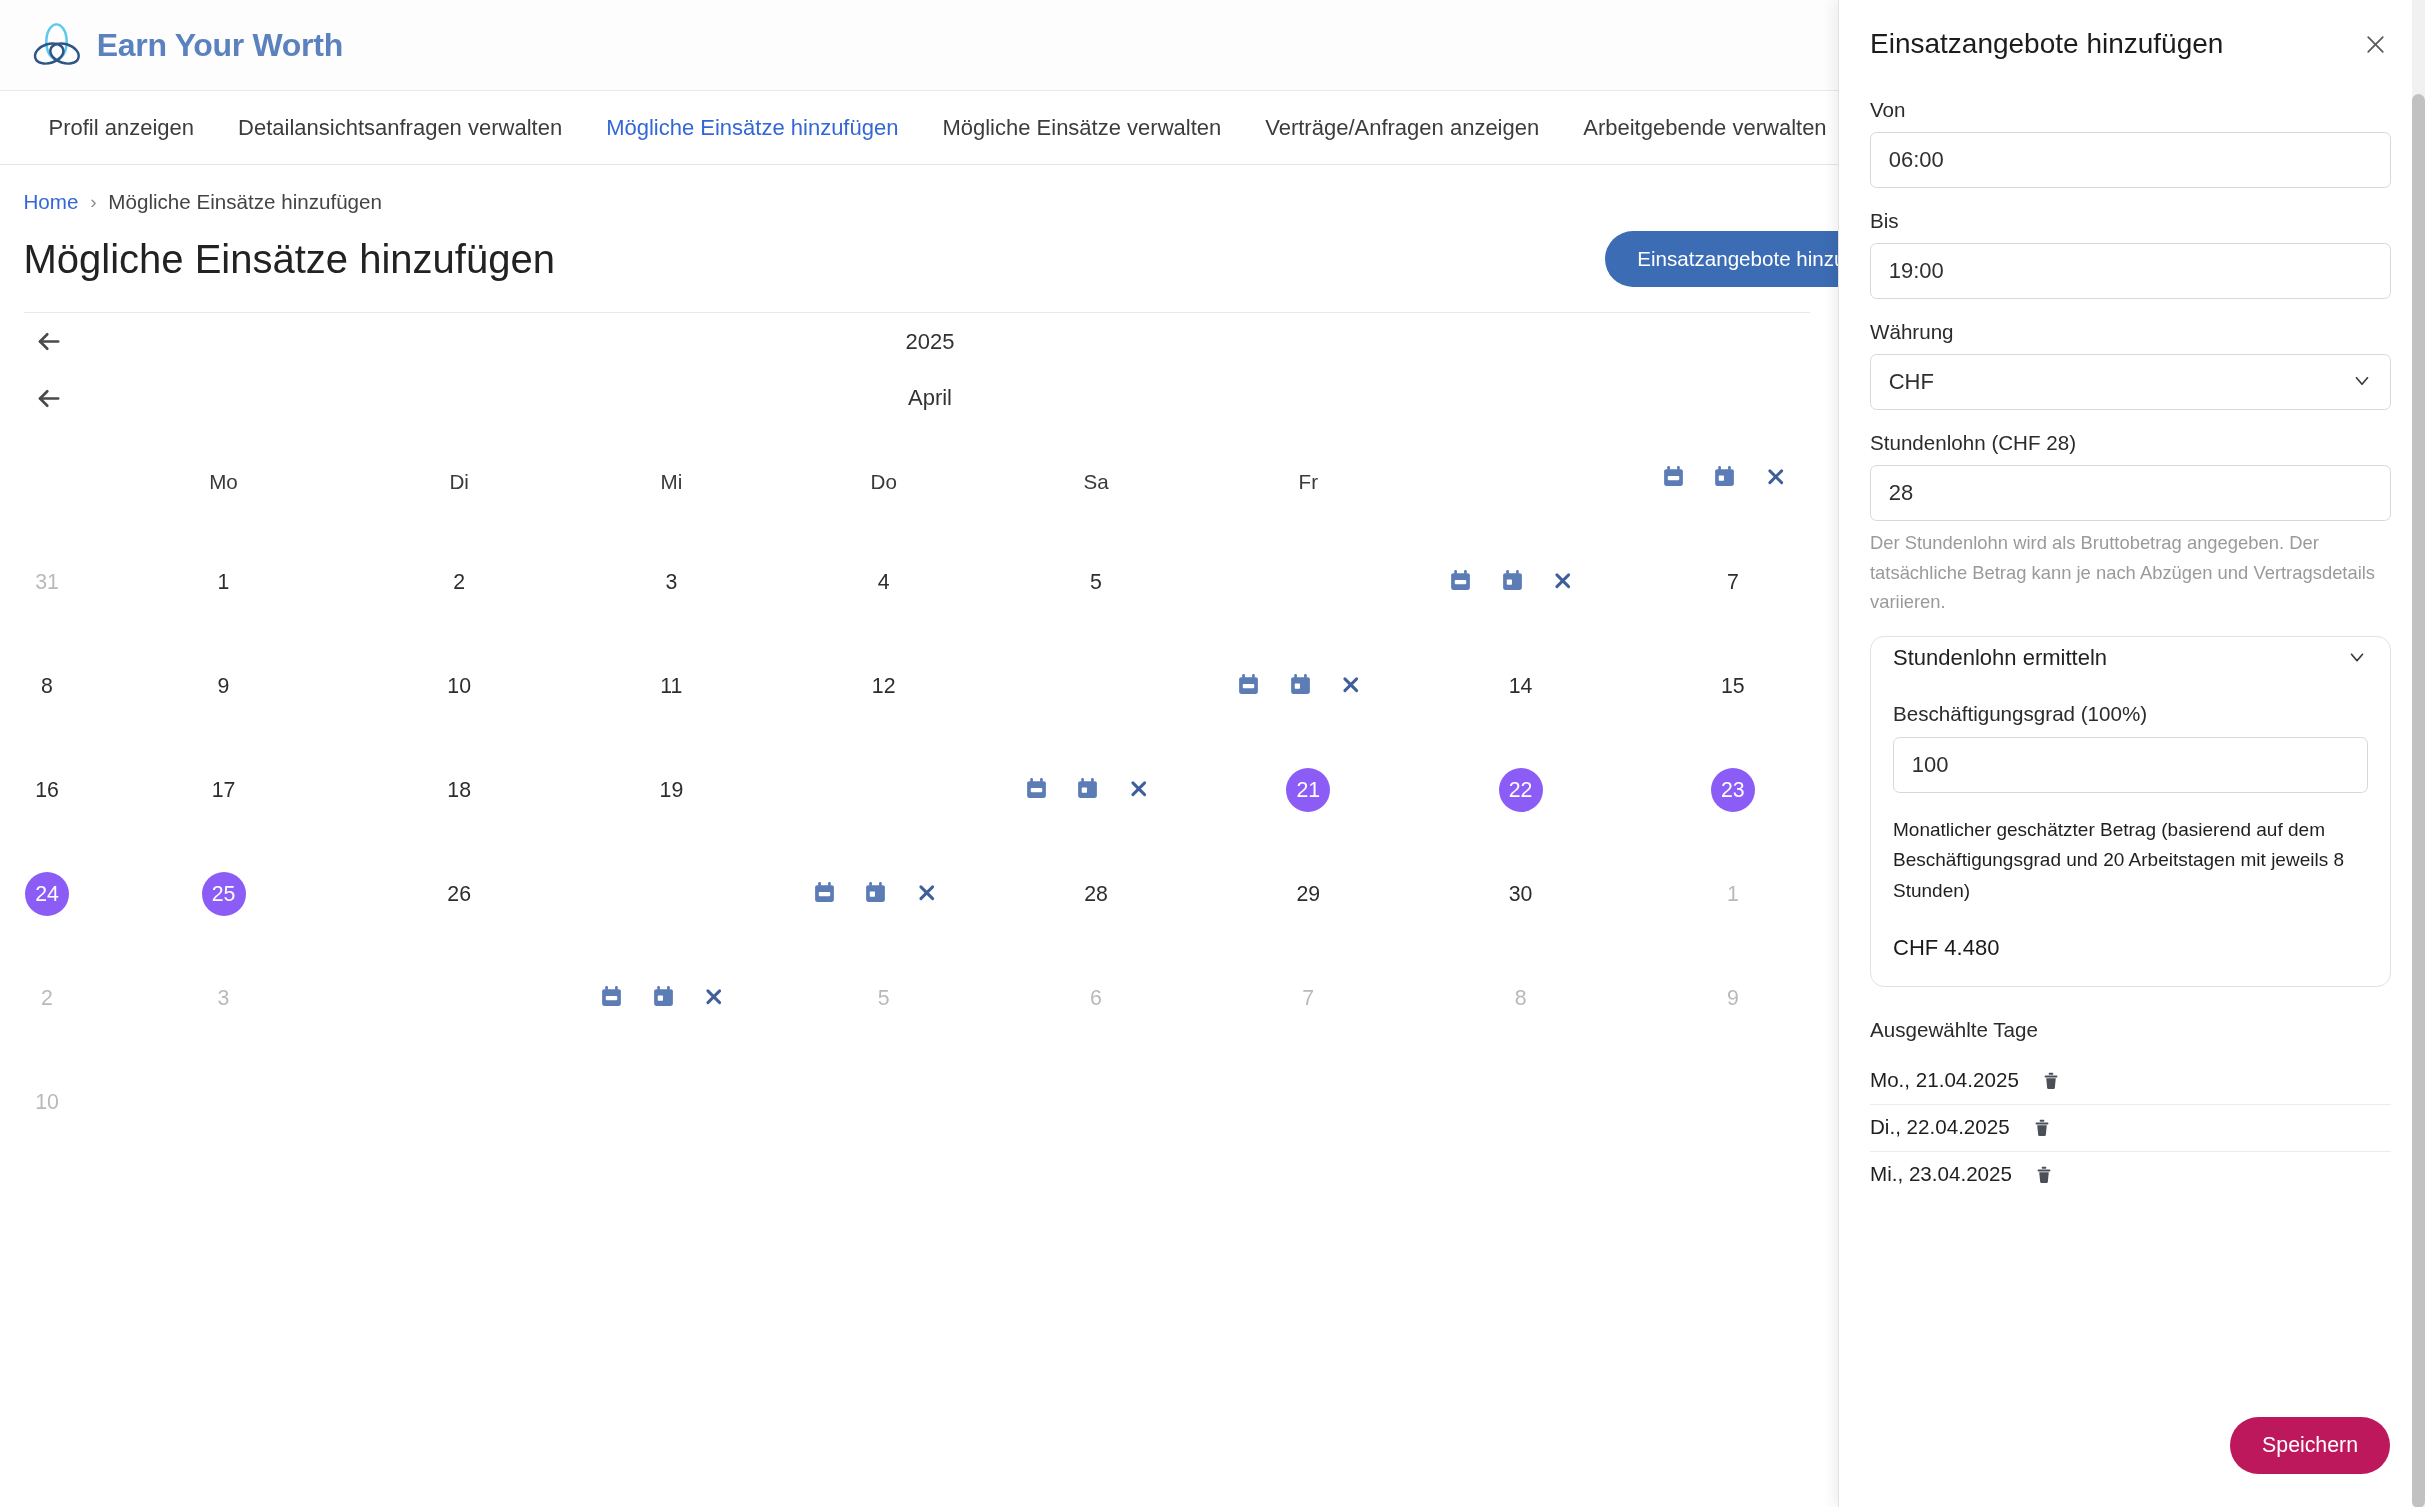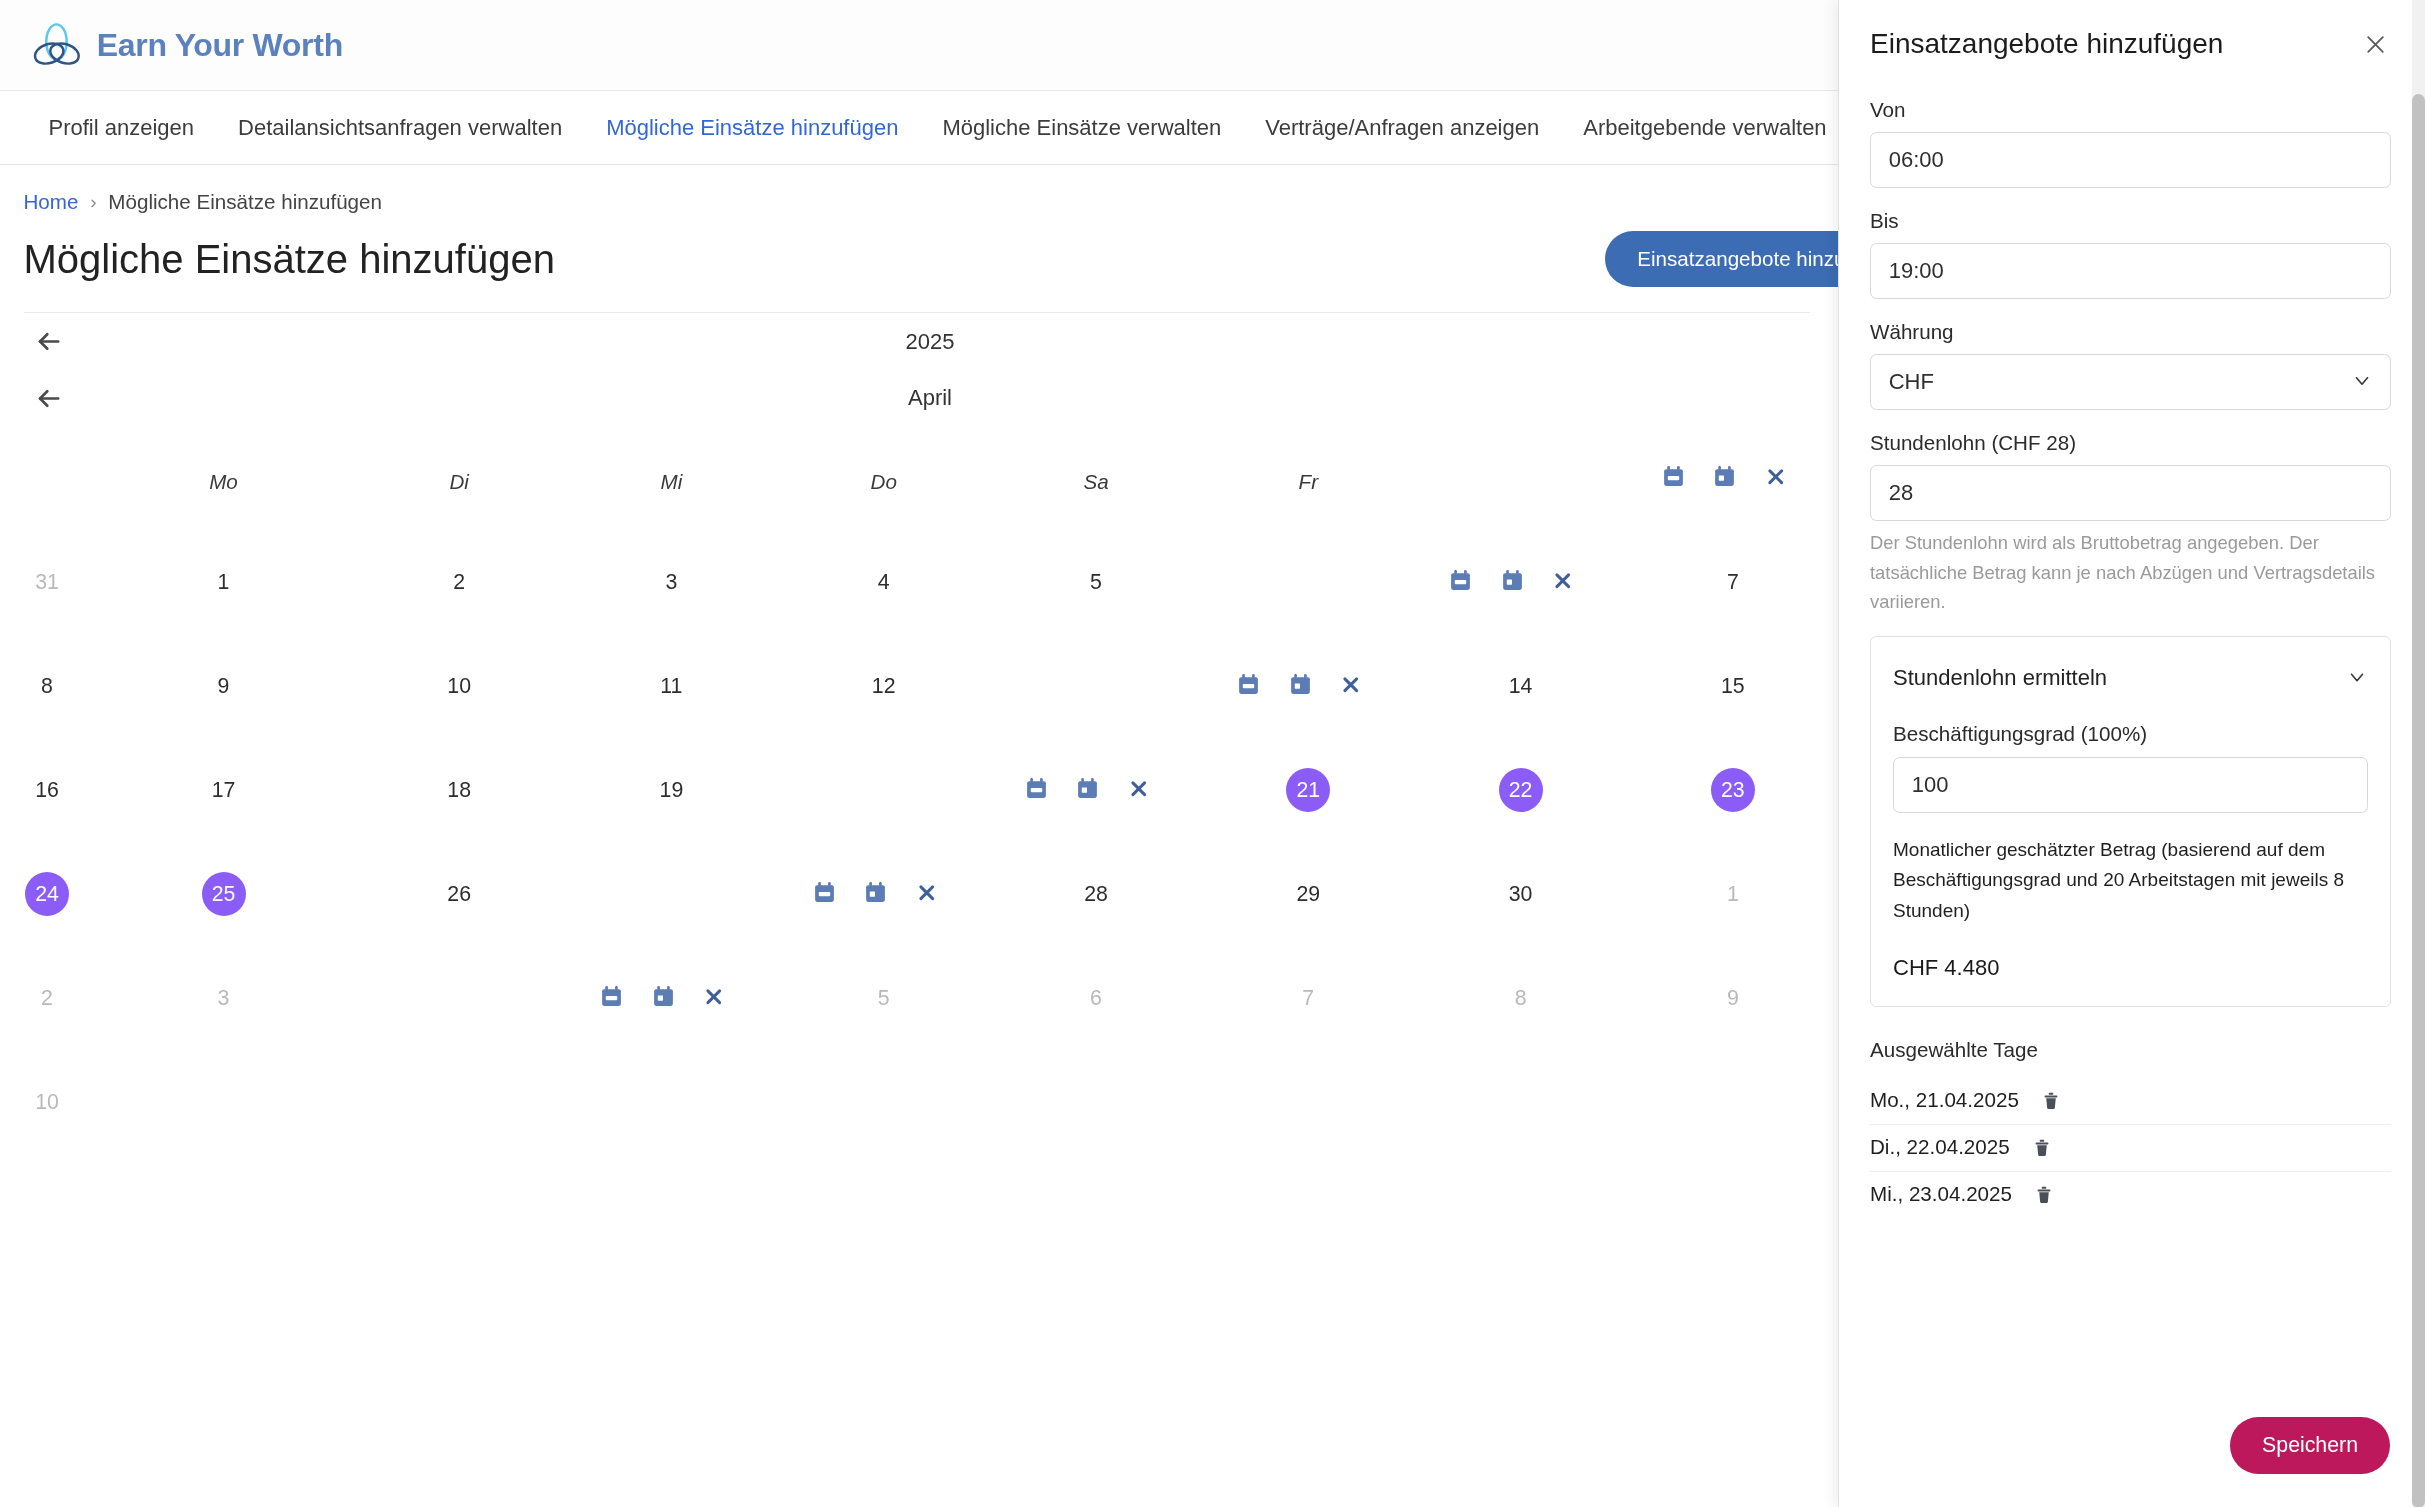--- a/index.html
+++ b/index.html
@@ -135,21 +135,20 @@
   .cal-grid {
     display: grid;
     grid-template-columns: 94px 259px repeat(6, 1fr) 1fr;
     align-items: center;
   }
   .cal-dow {
     text-align: center;
     font-size: 20.6px;
     color: #3a3a3a;
     padding: 32px 0 25px;
-    font-style: italic;
   }
   .cal-rowicons {
     display: flex; align-items: center; gap: 26.5px;
     padding-left: 34px;
     height: 104px;
   }
   .icon-btn { cursor: pointer; display: block; flex: none; }
   .cal-cell {
     height: 104px;
     display: flex; align-items: center; justify-content: center;
@@ -228,23 +227,23 @@
   .help-text {
     font-size: 18.4px;
     line-height: 1.58;
     color: #9a9a9a;
     margin-top: 7.4px;
   }
 
   
   .calc-card {
     border: 0.7px solid #e2e2e2;
-    border-radius: 6px;
+    border-radius: 14px;
     margin-top: 20.6px;
-    padding: 28px 22px 25px;
+    padding: 8px 22px 25px;
   }
   .calc-head {
     display: flex; align-items: center; justify-content: space-between;
     cursor: pointer;
     margin-bottom: 31px;
   }
   .calc-head-label { font-size: 22px; color: #222; }
   .calc-note {
     font-size: 19px;
     line-height: 1.62;

